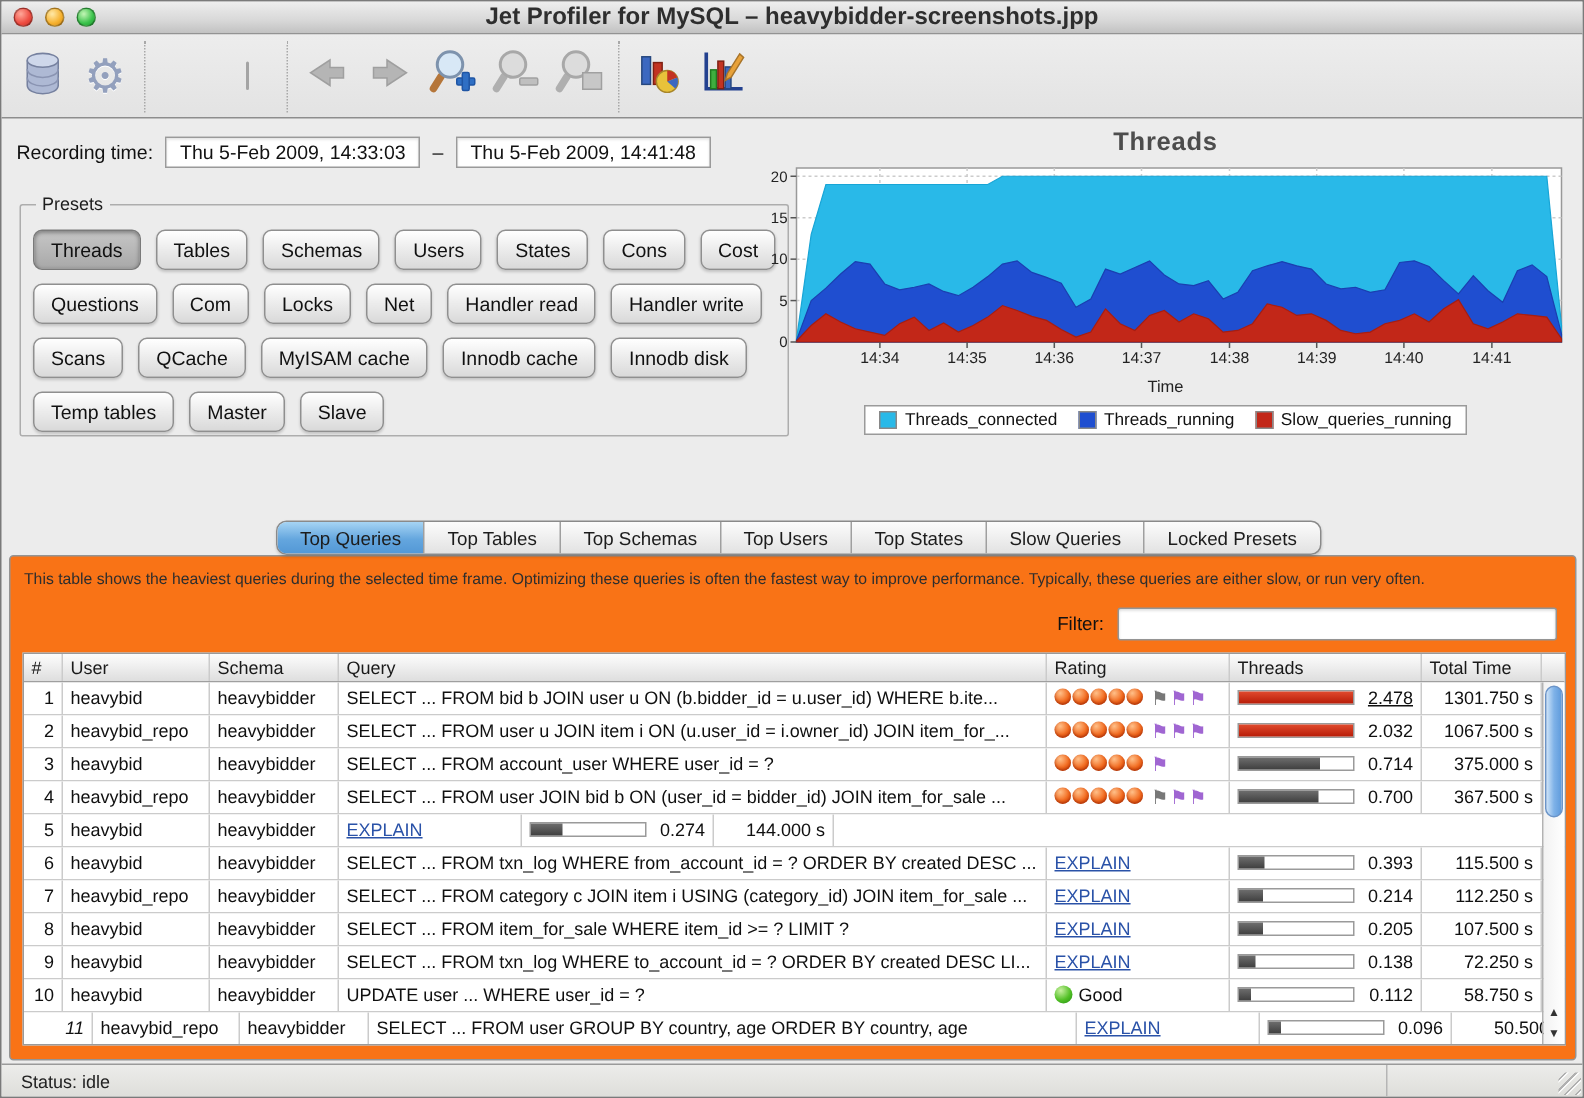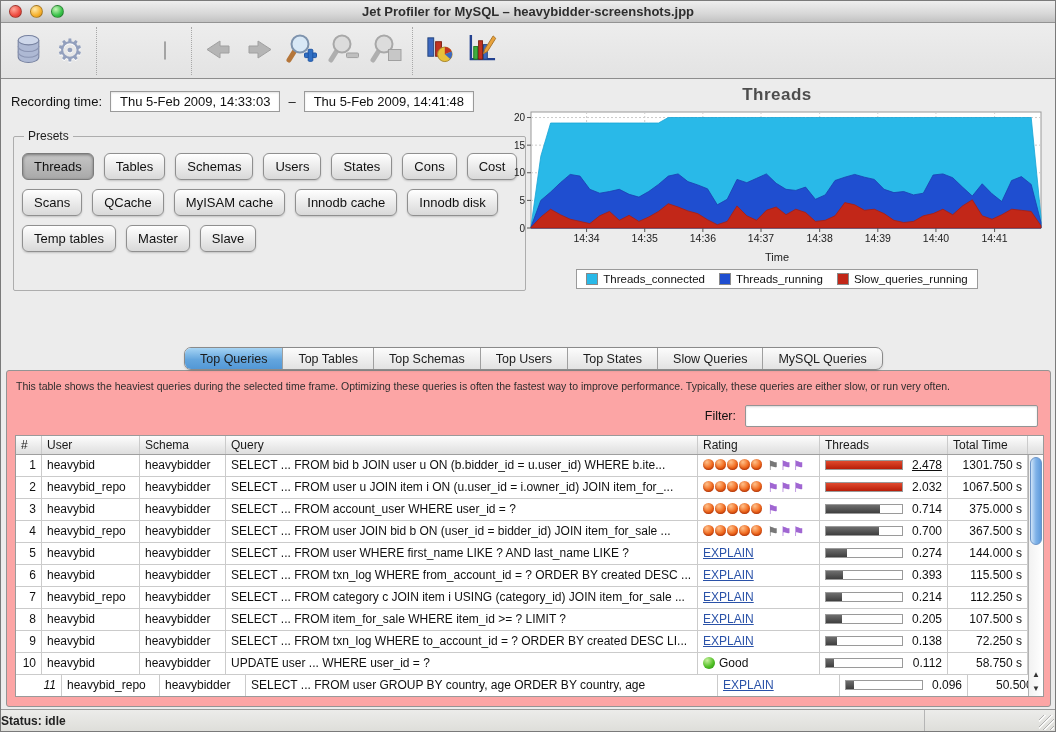--- a/index.html
+++ b/index.html
@@ -8,21 +8,21 @@
   .window { position:relative; width:1056px; height:732px; background:#ececec; border:1px solid #7a7a7a; overflow:hidden; }
 
   
   .titlebar { position:absolute; top:0; left:0; right:0; height:22px;
     background:linear-gradient(#eeeeee,#d8d8d8 60%,#c2c2c2); border-bottom:1px solid #939393; }
   .lights { position:absolute; left:8px; top:4px; display:flex; gap:8px; }
   .light { width:13px; height:13px; border-radius:50%; border:1px solid rgba(0,0,0,.3); }
   .light.red { background:radial-gradient(circle at 35% 30%, #ffa89a, #ee4b40 60%, #bf352c); }
   .light.yellow { background:radial-gradient(circle at 35% 30%, #ffe9a8, #f6b02c 60%, #c9881c); }
   .light.green { background:radial-gradient(circle at 35% 30%, #c4f6b6, #38c149 60%, #249a33); }
-  .win-title { text-align:center; line-height:21px; font-size:13px; font-weight:bold; color:#2e2e2e; }
+  .win-title { text-align:center; line-height:21px; font-size:16px; font-weight:bold; color:#2e2e2e; }
 
   
   .toolbar { position:absolute; top:22px; left:0; right:0; height:56px;
     background:linear-gradient(#ededed,#e3e3e3); border-bottom:1px solid #8d8d8d;
     display:flex; align-items:center; padding-left:6px; }
   .tb-btn { width:42px; height:46px; display:flex; align-items:center; justify-content:center; }
   .tb-btn.disabled { opacity:.95; }
   .tb-sep { width:0; height:48px; border-left:1px dotted #a8a8a8; margin:0 5px; }
   .rec-dot { width:26px; height:26px; border-radius:50%;
     background:radial-gradient(circle at 35% 28%, #ff9468, #e83a00 58%, #b32e00);
@@ -62,21 +62,21 @@
   
   .tabs { position:absolute; left:183px; top:346px; display:inline-flex; height:23px;
     border:1px solid #8a8a8a; border-radius:7px; overflow:hidden;
     background:linear-gradient(#fcfcfc,#e2e2e2); box-shadow:0 1px 2px rgba(0,0,0,.15); z-index:5; }
   .tab { padding:0 15px; line-height:22px; font-size:12.5px; color:#1c1c1c; border-right:1px solid #9f9f9f; cursor:default; white-space:nowrap; }
   .tab:last-child { border-right:none; }
   .tab.selected { background:linear-gradient(#a6d4f4,#64a6de 55%,#5398d6); }
 
   
   .panel { position:absolute; left:5px; top:369px; width:1045px; height:337px;
-    background:#fca5a5; border:1px solid #949494; border-radius:3px; }
+    background:#f97316; border:1px solid #949494; border-radius:3px; }
   .panel-info { font-size:10.5px; color:#2e2e2e; padding:9px 10px 0 9px; }
   .filter-row { position:absolute; top:32px; left:0; right:12px; height:26px;
     display:flex; justify-content:flex-end; align-items:center; gap:9px; }
   .filter-label { font-size:12.5px; color:#111; }
   .mac-select { width:141px; height:22px; border:1px solid #8a8a8a; border-radius:4px;
     background:linear-gradient(#ffffff,#e2e2e2); display:flex; align-items:center; position:relative;
     box-shadow:0 1px 1px rgba(0,0,0,.15); }
   .mac-select .sel-text { font-size:12px; color:#111; padding-left:9px; flex:1; }
   .mac-select .stepper { width:17px; height:18px; margin-right:2px; border-radius:3px;
     background:linear-gradient(#9cc6ee,#4f8fd6 55%,#3d7fcc); border:1px solid #4a7cba;
@@ -115,21 +115,21 @@
     background:linear-gradient(to right,#f2f2f2,#ffffff); border-left:1px solid #b2b2b2; }
   .vthumb { position:absolute; top:2px; left:1px; width:12px; height:88px; border-radius:7px;
     border:1px solid #6b94c8; background:linear-gradient(to right,#cfe4f8,#7fb2e8 50%,#5f9bdc); }
   .varrows { position:absolute; bottom:0; left:0; right:0; }
   .va { height:14px; text-align:center; font-size:8px; color:#333; line-height:14px; }
 
   
   .statusbar { position:absolute; left:0; right:0; bottom:0; height:22px;
     background:linear-gradient(#ececea,#dededa); border-top:1px solid #9a9a9a;
     display:flex; align-items:center; font-size:12px; color:#222; }
-  .status-text { padding-left:0; flex:1;font-weight:bold; }
+  .status-text { padding-left:13px; flex:1; }
   .status-div { width:0; height:100%; border-left:1px solid #b5b5b5; margin-right:130px; }
   .resize-grip { position:absolute; right:1px; bottom:1px; width:15px; height:15px;
     background:repeating-linear-gradient(135deg, transparent 0 3px, #b0b0b0 3px 4px, rgba(255,255,255,.8) 4px 5px); }
 </style>
 </head>
 <body>
 
 <div class="window">
 
   <div class="titlebar">
@@ -224,20 +224,28 @@
     <legend>Presets</legend>
     <div id="preset-rows">
         <div class="preset-row">
           <button class="pbtn selected">Threads</button>
           <button class="pbtn">Tables</button>
           <button class="pbtn">Schemas</button>
           <button class="pbtn">Users</button>
           <button class="pbtn">States</button>
           <button class="pbtn">Cons</button>
           <button class="pbtn">Cost</button>
+        </div>
+        <div class="preset-row">
+          <button class="pbtn">Questions</button>
+          <button class="pbtn">Com</button>
+          <button class="pbtn">Locks</button>
+          <button class="pbtn">Net</button>
+          <button class="pbtn">Handler read</button>
+          <button class="pbtn">Handler write</button>
         </div>
         <div class="preset-row">
           <button class="pbtn">Scans</button>
           <button class="pbtn">QCache</button>
           <button class="pbtn">MyISAM cache</button>
           <button class="pbtn">Innodb cache</button>
           <button class="pbtn">Innodb disk</button>
         </div>
         <div class="preset-row">
           <button class="pbtn">Temp tables</button>
@@ -314,21 +322,21 @@
     </div>
   </div>
 
   <div class="tabs" id="tabs">
       <div class="tab selected">Top Queries</div>
       <div class="tab">Top Tables</div>
       <div class="tab">Top Schemas</div>
       <div class="tab">Top Users</div>
       <div class="tab">Top States</div>
       <div class="tab">Slow Queries</div>
-      <div class="tab">MySQL Queries</div>
+      <div class="tab">Locked Presets</div>
     </div>
 
   <div class="panel">
     <div class="panel-info">This table shows the heaviest queries during the selected time frame. Optimizing these queries is often the fastest way to improve performance. Typically, these queries are either slow, or run very often.</div>
     <div class="filter-row">
       <span class="filter-label">Filter:</span>
       <input class="filter-input" type="text" value="" style="">
     </div>
     <div class="qtable" id="qtable">
         <div class="trow head">
@@ -393,21 +401,20 @@
               <span class="tbar-fill gray" style="width: 70%;"></span>
             </span>
             <span class="threads-val">0.700</span>
           </div>
           <div class="tcell right" style="width: 80px;">367.500 s</div>
         </div>
         <div class="trow">
           <div class="tcell num" style="width: 26px;">5</div>
           <div class="tcell" style="width: 98px;">heavybid</div>
           <div class="tcell" style="width: 86px;">heavybidder</div>
-          <div class="tcell" style="width: 472px;">SELECT ... FROM user WHERE first_name LIKE ? AND last_name LIKE ?</div>
           <div class="tcell" style="width: 122px;"><a class="explain-link">EXPLAIN</a></div>
           <div class="tcell threads-cell" style="width: 128px;">
             <span class="tbar-track">
               <span class="tbar-fill gray" style="width: 27%;"></span>
             </span>
             <span class="threads-val">0.274</span>
           </div>
           <div class="tcell right" style="width: 80px;">144.000 s</div>
         </div>
         <div class="trow">

